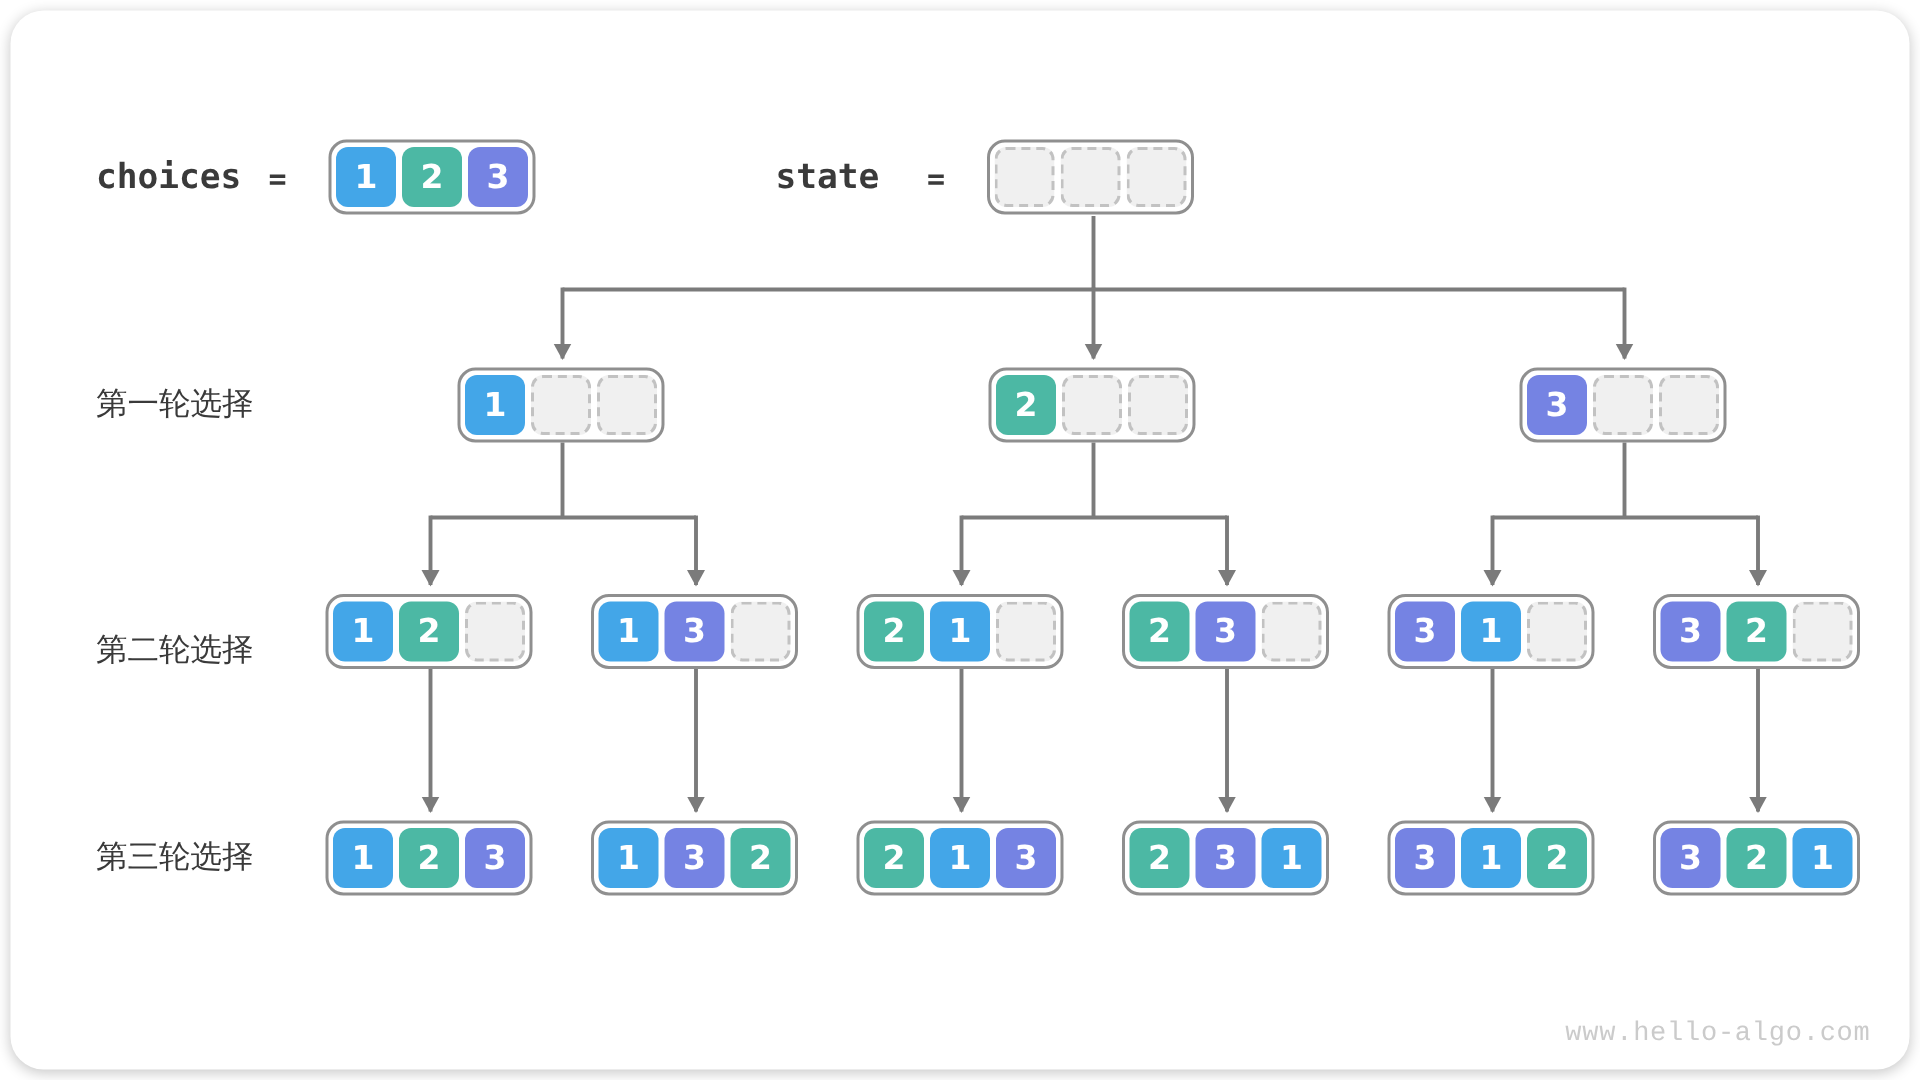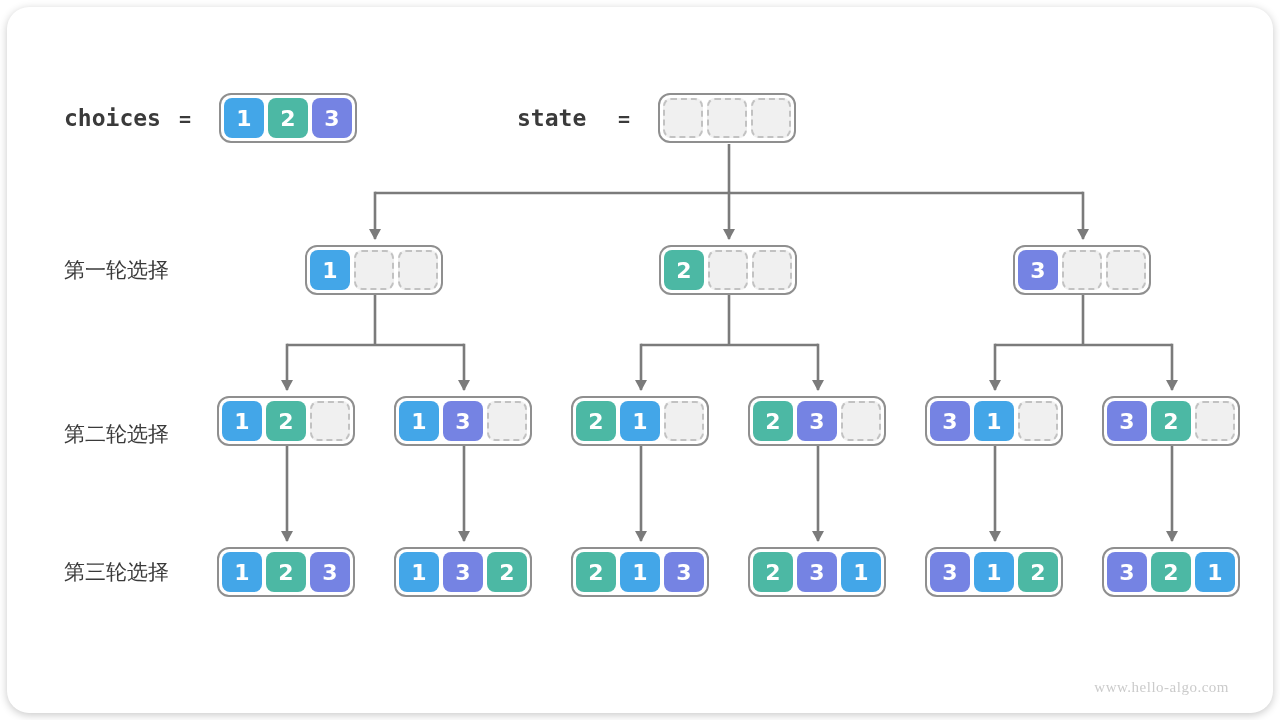--- a/index.html
+++ b/index.html
@@ -39,22 +39,22 @@
   }
   .cell.v1{background:var(--cell-1,#43a6e8);}
   .cell.v2{background:var(--cell-2,#4cb8a4);}
   .cell.v3{background:var(--cell-3,#7583e3);}
   .cell.empty{
     background:var(--empty-fill,#f0f0f0);
     border:2px dashed var(--empty-border,#c2c2c2);
   }
   #arrows{position:absolute; left:0; top:0; pointer-events:none;}
   #watermark{
-    position:absolute; right:44px; top:672px;
-    font-family:Liberation Serif, serif; font-size:15px;
+    position:absolute; right:26px; top:672px;
+    font-family:Liberation Mono, monospace; font-size:18px;
     letter-spacing:0.5px; color:var(--watermark-text,#cbcbcb); white-space:nowrap;
   }
 </style>
 </head>
 <body>
 
 <div id="card">
 
   <svg id="arrows" width="1280" height="720" viewBox="0 0 1280 720">
     <defs>

